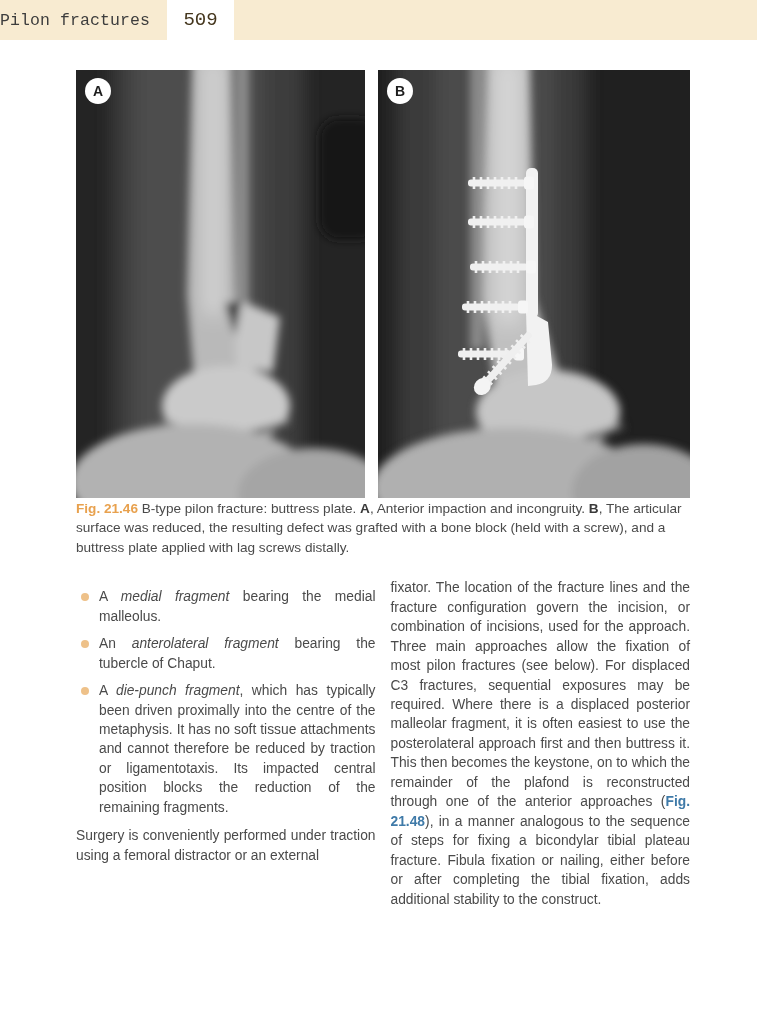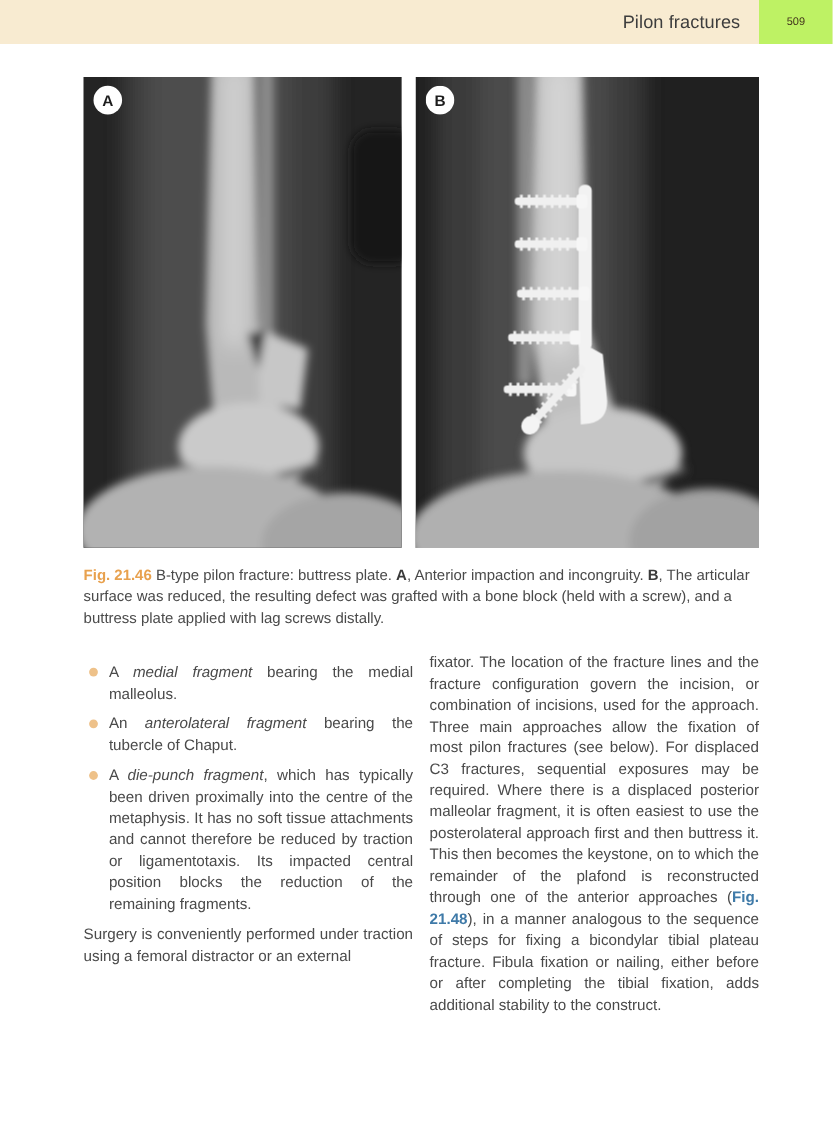--- a/index.html
+++ b/index.html
@@ -3,41 +3,41 @@
 <meta charset="utf-8">
 <style>
   html,body{margin:0;padding:0;}
   body{
     width:757px;height:1023px;position:relative;background:#ffffff;
     font-family:"Liberation Sans",sans-serif;color:#484848;overflow:hidden;
   }
   
   .header{
     position:absolute;top:0;left:0;width:757px;height:40px;background:#f8ebd1;
-    display:flex;align-items:center;justify-content:flex-end;
+    display:flex;align-items:center;font-family:Liberation Mono, monospace;
   }
   .header-title{font-size:16.5px;color:#3d3d3d;margin-right:17px;letter-spacing:.1px;}
   .page-num{
-    width:67px;height:40px;background:#bef264;display:flex;align-items:center;
-    justify-content:center;font-size:10px;color:#43351c;
+    width:67px;height:40px;background:#ffffff;display:flex;align-items:center;
+    justify-content:center;font-size:19px;color:#43351c;
   }
   
   .content{position:absolute;left:76px;top:70px;width:614px;}
   .figure-row{display:flex;gap:13px;}
   .panel{position:relative;height:428px;background:#222;}
   .panel-a{width:289px;}
   .panel-b{width:312px;}
   .panel svg{display:block;width:100%;height:100%;}
   .panel-label{
     position:absolute;top:8px;left:9px;width:26px;height:26px;border-radius:50%;
     background:#fff;color:#1d1d1d;font-weight:bold;font-size:14px;
     display:flex;align-items:center;justify-content:center;
   }
   
-  .caption{margin:15px 0 0;font-size:13.6px;line-height:1.43;color:#4a4a4a;}
+  .caption{margin:1px 0 0;font-size:13.6px;line-height:1.43;color:#4a4a4a;}
   .fig{color:#e8a14e;font-weight:bold;}
   .link{color:#3f7aa8;font-weight:bold;}
   .i{font-style:italic;}
   .b{font-weight:bold;color:#3a3a3a;}
   
   .columns{display:flex;gap:15px;margin-top:21px;}
   .col{flex:1;font-size:13.8px;line-height:1.41;text-align:justify;color:#4a4a4a;}
   .col p{margin:0;}
   ul.bullets{list-style:none;margin:9px 0 9px 0;padding:0;}
   ul.bullets li{position:relative;padding-left:23px;margin-bottom:8px;text-align:justify;}

